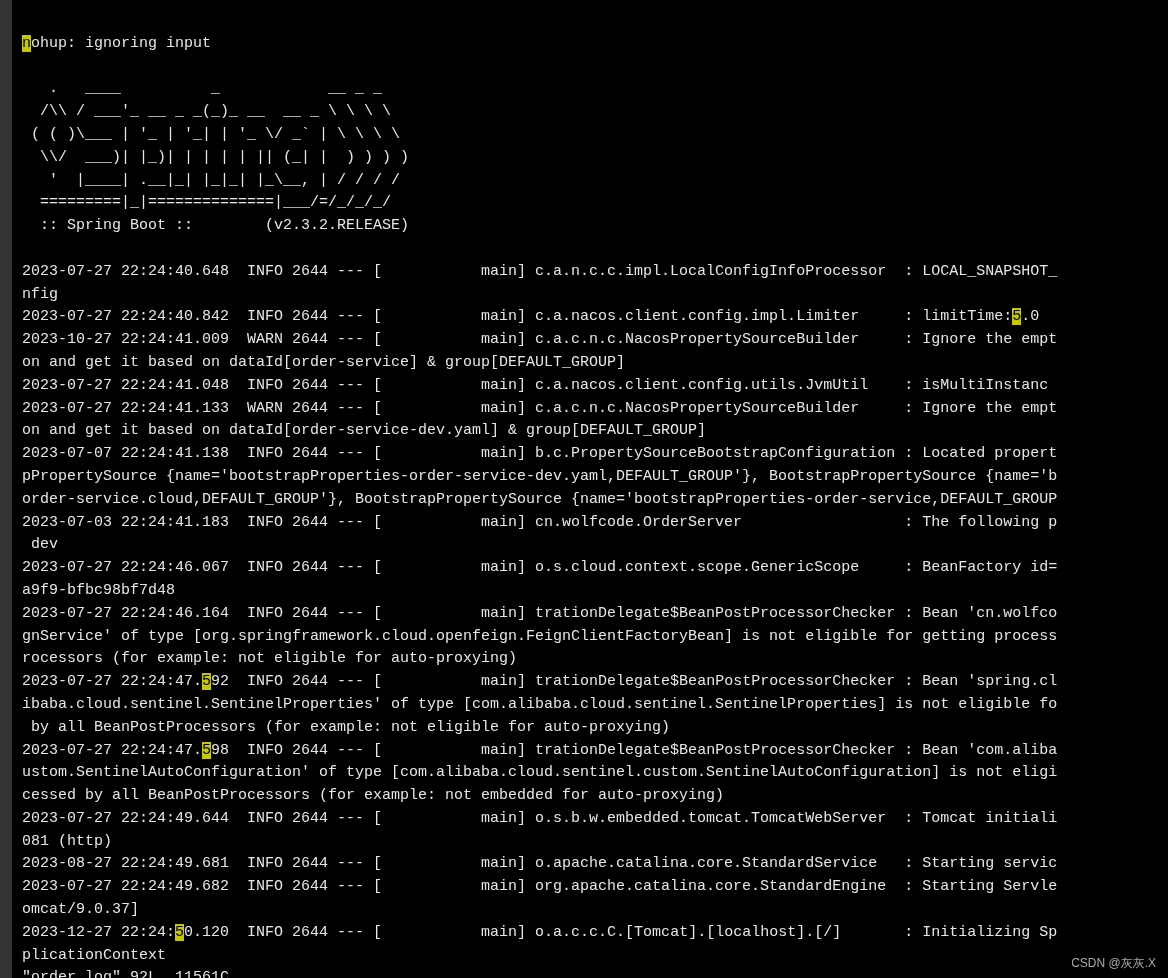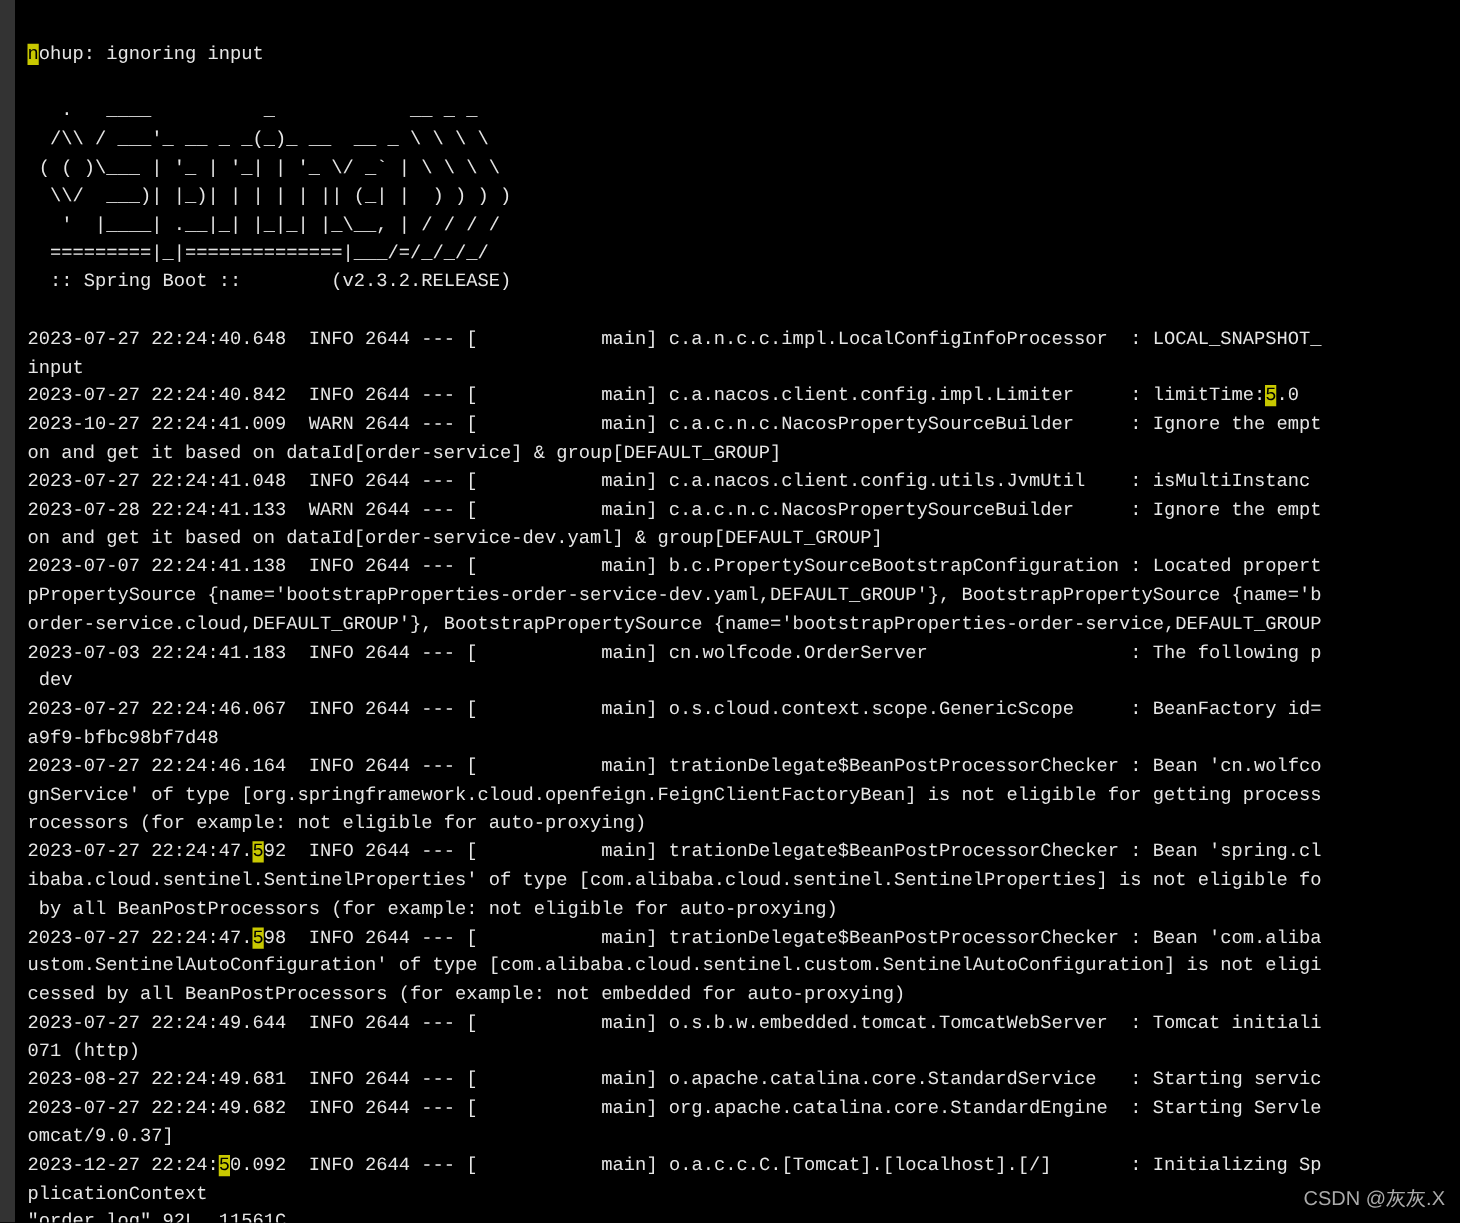--- a/index.html
+++ b/index.html
@@ -1,64 +1,64 @@
 <!DOCTYPE html>
 <html><head>
 <meta charset="utf-8">
 <style>
   html,body{margin:0;padding:0;background:#000;color:#e6e6e6;font-family:"Courier New",Consolas,monospace;font-size:15px;line-height:1.52;}
   body{width:1168px;height:978px;overflow:hidden;position:relative;}
   .gutter{position:absolute;left:0;top:0;width:12px;height:978px;background:#333;}
   .terminal{position:absolute;left:22px;top:10px;right:0;white-space:pre;}
   .hl{background:#c8c800;color:#000;}
-  .watermark{position:absolute;bottom:6px;right:12px;color:#aaa;font-family:sans-serif;font-size:16px;}
+  .watermark{position:absolute;bottom:6px;right:12px;color:#aaa;font-family:sans-serif;font-size:12px;}
 </style>
 </head>
 <body>
 
 <div class="gutter"></div>
 
 <div class="terminal">
 <span class="hl">n</span><span>ohup: ignoring input</span>
 
 <span>   .   ____          _            __ _ _</span>
 <span>  /\\ / ___'_ __ _ _(_)_ __  __ _ \ \ \ \</span>
 <span> ( ( )\___ | '_ | '_| | '_ \/ _` | \ \ \ \</span>
 <span>  \\/  ___)| |_)| | | | | || (_| |  ) ) ) )</span>
 <span>   '  |____| .__|_| |_|_| |_\__, | / / / /</span>
 <span>  =========|_|==============|___/=/_/_/_/</span>
 <span>  :: Spring Boot ::        (v2.3.2.RELEASE)</span>
 
 <span>2023-07-27 22:24:40.648  INFO 2644 --- [           main] c.a.n.c.c.impl.LocalConfigInfoProcessor  : LOCAL_SNAPSHOT_</span>
-<span>input</span>
+<span>nfig</span>
 <span>2023-07-27 22:24:40.842  INFO 2644 --- [           main] c.a.nacos.client.config.impl.Limiter     : limitTime:</span><span class="hl">5</span><span>.0</span>
 <span>2023-10-27 22:24:41.009  WARN 2644 --- [           main] c.a.c.n.c.NacosPropertySourceBuilder     : Ignore the empt</span>
 <span>on and get it based on dataId[order-service] &amp; group[DEFAULT_GROUP]</span>
 <span>2023-07-27 22:24:41.048  INFO 2644 --- [           main] c.a.nacos.client.config.utils.JvmUtil    : isMultiInstanc</span>
-<span>2023-07-28 22:24:41.133  WARN 2644 --- [           main] c.a.c.n.c.NacosPropertySourceBuilder     : Ignore the empt</span>
+<span>2023-07-27 22:24:41.133  WARN 2644 --- [           main] c.a.c.n.c.NacosPropertySourceBuilder     : Ignore the empt</span>
 <span>on and get it based on dataId[order-service-dev.yaml] &amp; group[DEFAULT_GROUP]</span>
 <span>2023-07-07 22:24:41.138  INFO 2644 --- [           main] b.c.PropertySourceBootstrapConfiguration : Located propert</span>
 <span>pPropertySource {name='bootstrapProperties-order-service-dev.yaml,DEFAULT_GROUP'}, BootstrapPropertySource {name='b</span>
 <span>order-service.cloud,DEFAULT_GROUP'}, BootstrapPropertySource {name='bootstrapProperties-order-service,DEFAULT_GROUP</span>
 <span>2023-07-03 22:24:41.183  INFO 2644 --- [           main] cn.wolfcode.OrderServer                  : The following p</span>
 <span> dev</span>
 <span>2023-07-27 22:24:46.067  INFO 2644 --- [           main] o.s.cloud.context.scope.GenericScope     : BeanFactory id=</span>
 <span>a9f9-bfbc98bf7d48</span>
 <span>2023-07-27 22:24:46.164  INFO 2644 --- [           main] trationDelegate$BeanPostProcessorChecker : Bean 'cn.wolfco</span>
 <span>gnService' of type [org.springframework.cloud.openfeign.FeignClientFactoryBean] is not eligible for getting process</span>
 <span>rocessors (for example: not eligible for auto-proxying)</span>
 <span>2023-07-27 22:24:47.</span><span class="hl">5</span><span>92  INFO 2644 --- [           main] trationDelegate$BeanPostProcessorChecker : Bean 'spring.cl</span>
 <span>ibaba.cloud.sentinel.SentinelProperties' of type [com.alibaba.cloud.sentinel.SentinelProperties] is not eligible fo</span>
 <span> by all BeanPostProcessors (for example: not eligible for auto-proxying)</span>
 <span>2023-07-27 22:24:47.</span><span class="hl">5</span><span>98  INFO 2644 --- [           main] trationDelegate$BeanPostProcessorChecker : Bean 'com.aliba</span>
 <span>ustom.SentinelAutoConfiguration' of type [com.alibaba.cloud.sentinel.custom.SentinelAutoConfiguration] is not eligi</span>
 <span>cessed by all BeanPostProcessors (for example: not embedded for auto-proxying)</span>
 <span>2023-07-27 22:24:49.644  INFO 2644 --- [           main] o.s.b.w.embedded.tomcat.TomcatWebServer  : Tomcat initiali</span>
-<span>071 (http)</span>
+<span>081 (http)</span>
 <span>2023-08-27 22:24:49.681  INFO 2644 --- [           main] o.apache.catalina.core.StandardService   : Starting servic</span>
 <span>2023-07-27 22:24:49.682  INFO 2644 --- [           main] org.apache.catalina.core.StandardEngine  : Starting Servle</span>
 <span>omcat/9.0.37]</span>
-<span>2023-12-27 22:24:</span><span class="hl">5</span><span>0.092  INFO 2644 --- [           main] o.a.c.c.C.[Tomcat].[localhost].[/]       : Initializing Sp</span>
+<span>2023-12-27 22:24:</span><span class="hl">5</span><span>0.120  INFO 2644 --- [           main] o.a.c.c.C.[Tomcat].[localhost].[/]       : Initializing Sp</span>
 <span>plicationContext</span>
 <span>"order.log" 92L, 11561C</span>
 </div>
 
 <div class="watermark">CSDN @灰灰.X</div>
 
 </body></html>

